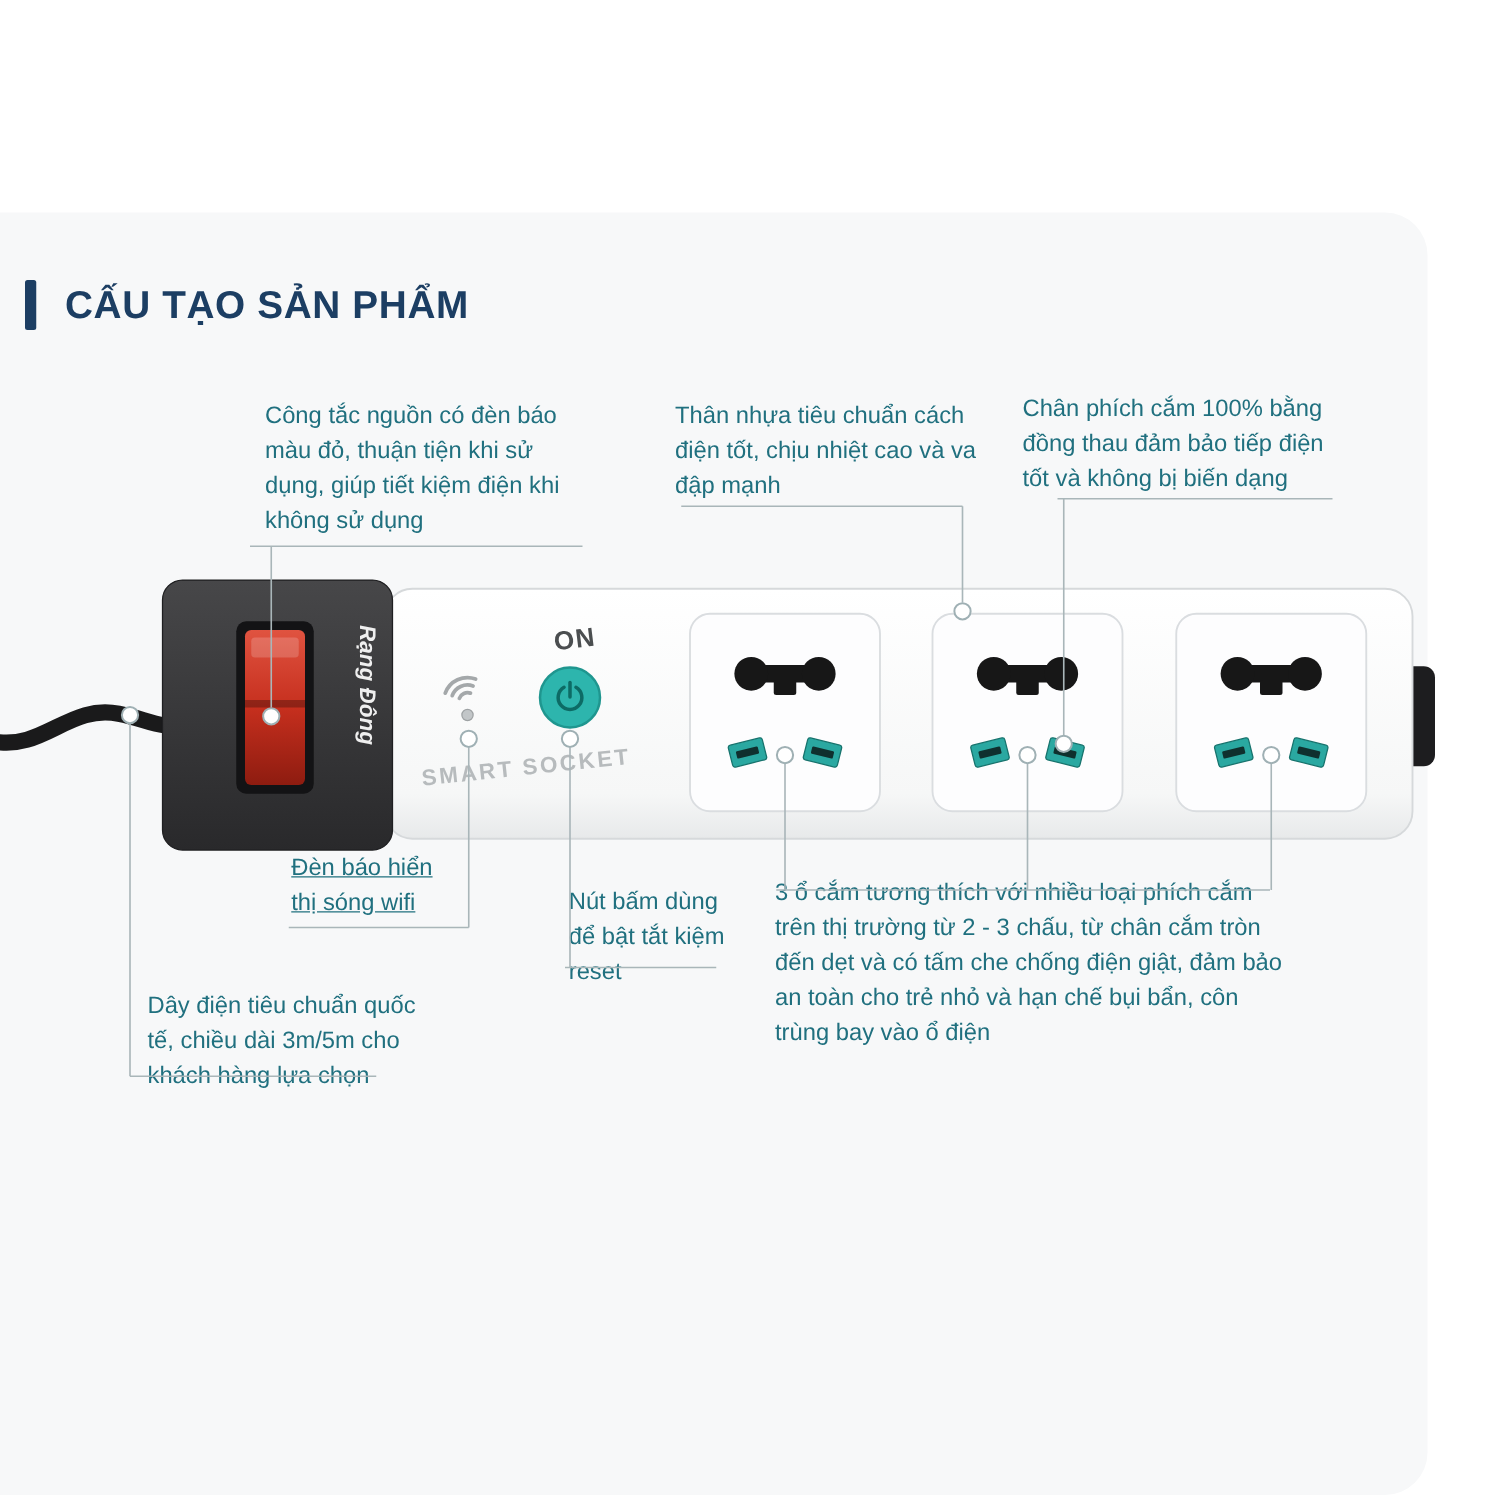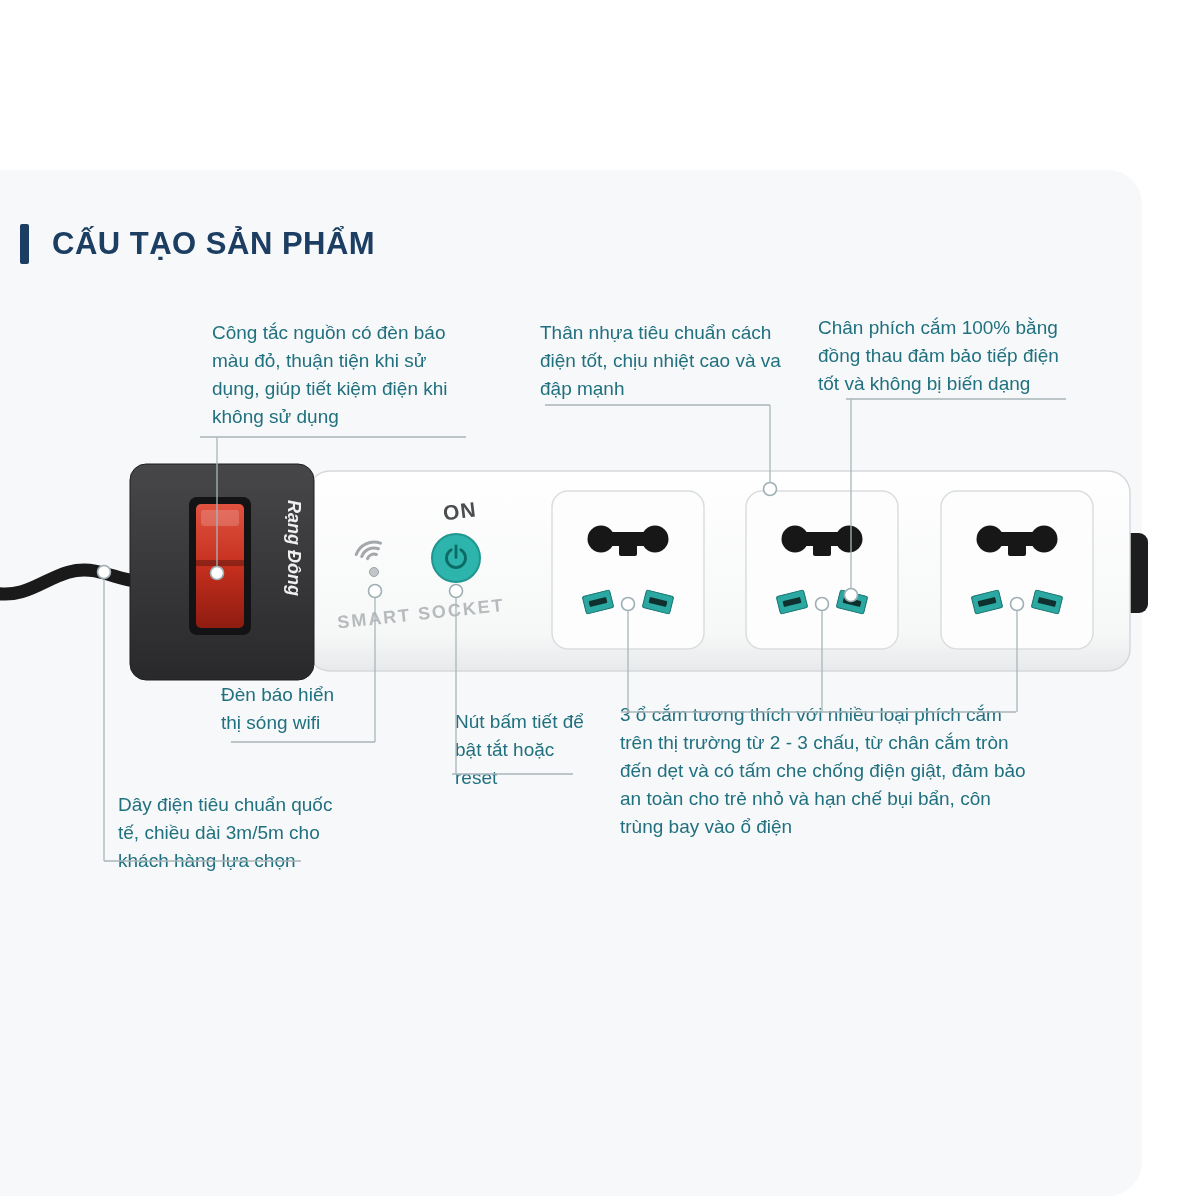--- a/index.html
+++ b/index.html
@@ -13,21 +13,21 @@
   }
   .title-row{position:absolute;left:20px;top:224px;display:flex;align-items:center;gap:23px;}
   .title-bar{width:9px;height:40px;background:#1c3e63;border-radius:2px;}
   .page-title{margin:0;font-size:31px;font-weight:bold;color:#1c3e63;letter-spacing:.5px;}
   .note{
     position:absolute;color:#20707f;font-size:19px;line-height:28px;
   }
   .n1{left:212px;top:319px;width:258px;}
   .n2{left:540px;top:319px;width:245px;}
   .n3{left:818px;top:314px;width:258px;}
-  .n4{left:221px;top:681px;width:122px;}
+  .n4{left:233px;top:681px;width:122px;text-decoration:underline;}
   .n5{left:455px;top:708px;width:138px;}
   .n6{left:118px;top:791px;width:238px;}
   .n7{left:620px;top:701px;width:410px;}
   .art{position:absolute;left:0;top:0;pointer-events:none;}
 </style>
 </head>
 <body>
 
 <div class="stage">
 
@@ -35,21 +35,21 @@
 
   <div class="title-row">
     <div class="title-bar"></div>
     <h1 class="page-title">CẤU TẠO SẢN PHẨM</h1>
   </div>
 
   <div class="note n2">Thân nhựa tiêu chuẩn cách điện tốt, chịu nhiệt cao và va đập mạnh</div>
   <div class="note n1">Công tắc nguồn có đèn báo màu đỏ, thuận tiện khi sử dụng, giúp tiết kiệm điện khi không sử dụng</div>
   <div class="note n3">Chân phích cắm 100% bằng đồng thau đảm bảo tiếp điện tốt và không bị biến dạng</div>
   <div class="note n4">Đèn báo hiển thị sóng wifi</div>
-  <div class="note n5">Nút bấm tiết để bật tắt hoặc reset</div>
+  <div class="note n5">Nút bấm dùng để bật tắt kiệm reset</div>
   <div class="note n6">Dây điện tiêu chuẩn quốc tế, chiều dài 3m/5m cho khách hàng lựa chọn</div>
   <div class="note n7">3 ổ cắm tương thích với nhiều loại phích cắm trên thị trường từ 2 - 3 chấu, từ chân cắm tròn đến dẹt và có tấm che chống điện giật, đảm bảo an toàn cho trẻ nhỏ và hạn chế bụi bẩn, côn trùng bay vào ổ điện</div>
 
   <svg class="art" width="1200" height="1200" viewBox="0 0 1200 1200">
     <defs>
       <linearGradient id="redg" x1="0" y1="0" x2="0" y2="1">
         <stop offset="0" stop-color="#e05340"></stop>
         <stop offset="0.5" stop-color="#c62f1e"></stop>
         <stop offset="1" stop-color="#8e1c10"></stop>
       </linearGradient>

